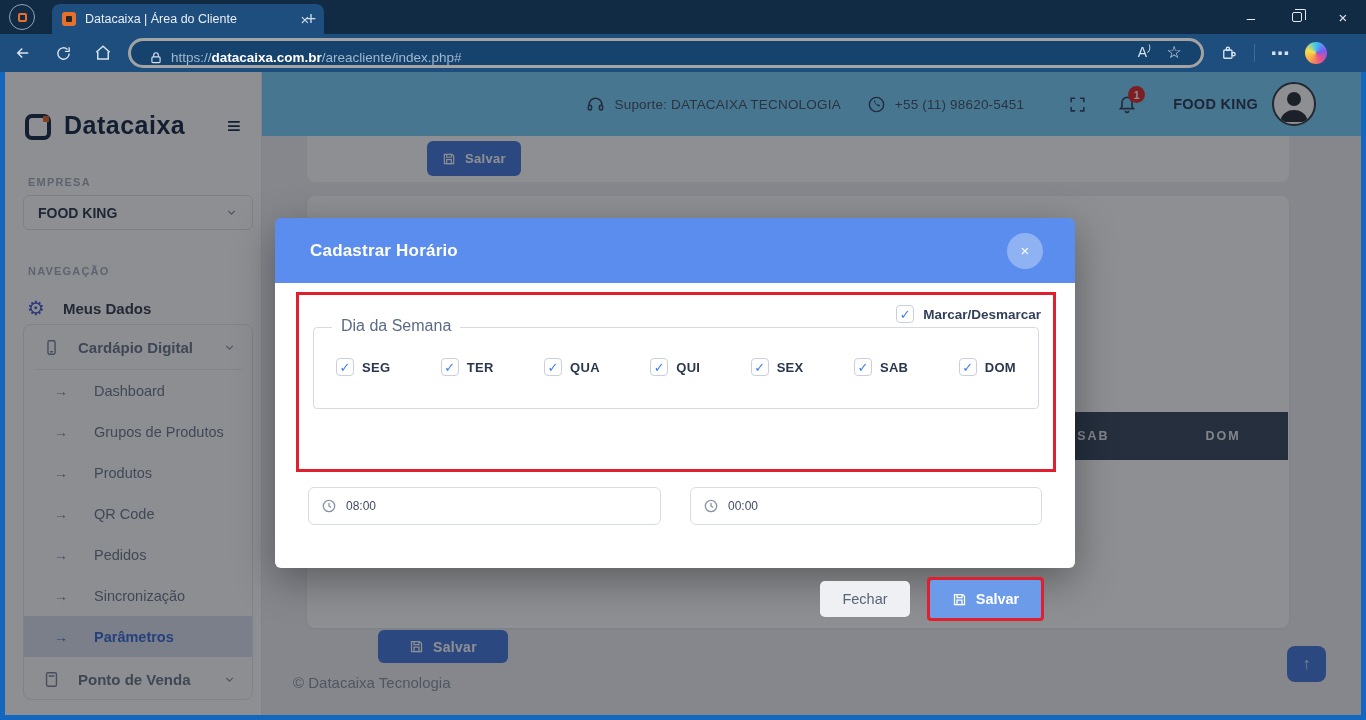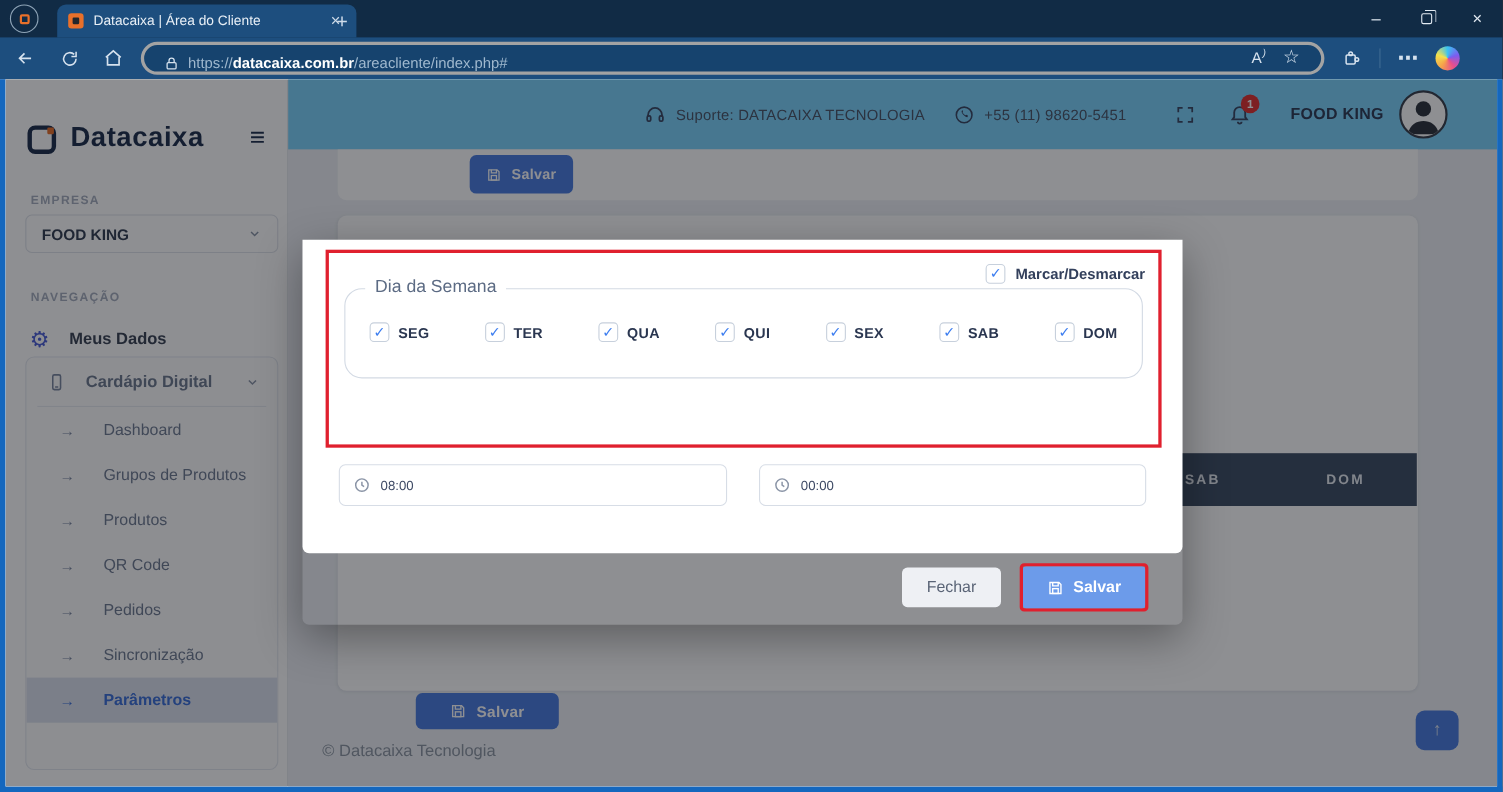--- a/index.html
+++ b/index.html
@@ -126,21 +126,21 @@
   .modal-close{margin-left:auto;width:36px;height:36px;border-radius:50%;background:#8FB2F3;border:none;
     color:#fff;font-size:15px;display:flex;align-items:center;justify-content:center;}
   .g-close::before{content:"×";}
   .modal-body{height:285px;background:#fff;border-radius:0 0 6px 6px;position:relative;}
   .red-zone{position:absolute;left:21px;top:9px;width:760px;height:180px;border:3px solid var(--annotation-red);}
   .toggle-all{position:absolute;top:10px;right:12px;display:flex;align-items:center;gap:9px;}
   .cb{width:18px;height:18px;background:#fff;border:1.5px solid #C7D0DC;border-radius:4px;
     display:flex;align-items:center;justify-content:center;color:#3D7EF0;font-size:13px;font-weight:bold;}
   .g-check::before{content:"✓";}
   .toggle-label{font-size:13.5px;font-weight:bold;color:#33405C;}
-  .fieldset{position:absolute;left:14px;right:14px;top:32px;height:82px;border:1px solid #D3DAE4;border-radius:16px;}
+  .fieldset{position:absolute;left:14px;right:14px;top:32px;height:82px;border:1px solid #D3DAE4;border-radius:4px;}
   .legend{position:absolute;left:18px;top:-11px;background:#fff;padding:0 9px;font-size:16px;color:#5C6B84;}
   .days-row{display:flex;justify-content:space-between;padding:30px 22px 0 22px;}
   .day-check{display:flex;align-items:center;gap:8px;}
   .day-label{font-size:13px;font-weight:bold;color:#2A3650;letter-spacing:.3px;}
   .time-input{position:absolute;top:204px;height:38px;border:1px solid #D7DDE6;border-radius:6px;
     display:flex;align-items:center;padding:0 12px;gap:9px;background:#fff;}
   .time-input.left{left:33px;width:353px;}
   .time-input.right{left:415px;width:352px;}
   .time-text{font-size:12px;color:#3F4B66;}
   .modal-footer-btn{position:absolute;display:flex;align-items:center;justify-content:center;border:none;border-radius:5px;}
@@ -279,20 +279,34 @@
           <span class="sub-text">Pedidos</span>
         </div>
         <div class="sub-item">
           <span class="sub-arrow g-arrow-right"></span>
           <span class="sub-text">Sincronização</span>
         </div>
         <div class="sub-item active">
           <span class="sub-arrow g-arrow-right"></span>
           <span class="sub-text">Parâmetros</span>
         </div>
+        <div class="group-head">
+          <span class="nav-ic">
+            <svg width="17" height="19" viewBox="0 0 24 24" fill="none" stroke="#7B87A0" stroke-width="2">
+                <rect x="5" y="2.5" width="14" height="19" rx="2"></rect>
+                <path d="M8 7h8M8.5 12h.01M12 12h.01M15.5 12h.01M8.5 16h.01M12 16h.01M15.5 16h.01"></path>
+              </svg>
+          </span>
+          <span class="nav-text">Ponto de Venda</span>
+          <span class="chev">
+            <svg width="13" height="13" viewBox="0 0 24 24" fill="none" stroke="#8A94A6" stroke-width="2.5">
+                <path d="M6 9l6 6 6-6"></path>
+              </svg>
+          </span>
+        </div>
       </div>
     </div>
 
     <div class="app-header">
       <div class="hdr-item">
         <span class="hdr-ic">
           <svg width="19" height="19" viewBox="0 0 24 24" fill="none" stroke-width="2">
               <path d="M4 14v-2a8 8 0 0 1 16 0v2"></path>
               <rect x="3" y="13" width="4" height="6" rx="1.6"></rect>
               <rect x="17" y="13" width="4" height="6" rx="1.6"></rect>
@@ -368,20 +382,26 @@
       </div>
       <div class="page-footer">© Datacaixa Tecnologia</div>
       <button class="scrolltop">
           <span class="g-up"></span>
         </button>
     </div>
 
     <div class="overlay"></div>
 
     <div class="modal">
+      <div class="modal-header">
+        <span class="modal-title">Cadastrar Horário</span>
+        <button class="modal-close">
+            <span class="g-close"></span>
+          </button>
+      </div>
       <div class="modal-body">
         <div class="red-zone">
           <div class="toggle-all">
             <span class="cb g-check"></span>
             <span class="toggle-label">Marcar/Desmarcar</span>
           </div>
           <div class="fieldset">
             <span class="legend">Dia da Semana</span>
             <div class="days-row">
               <label class="day-check">

